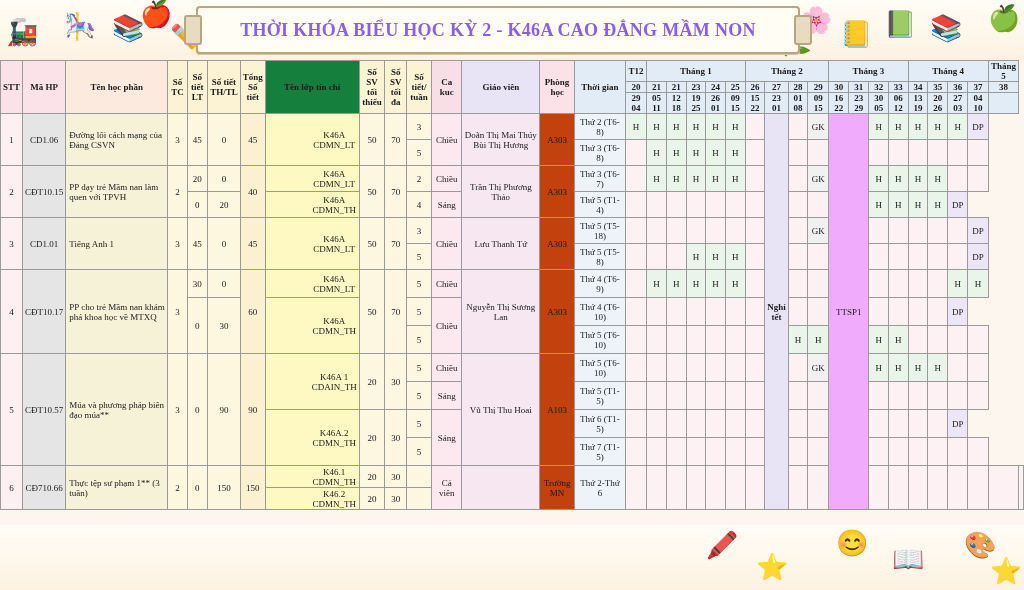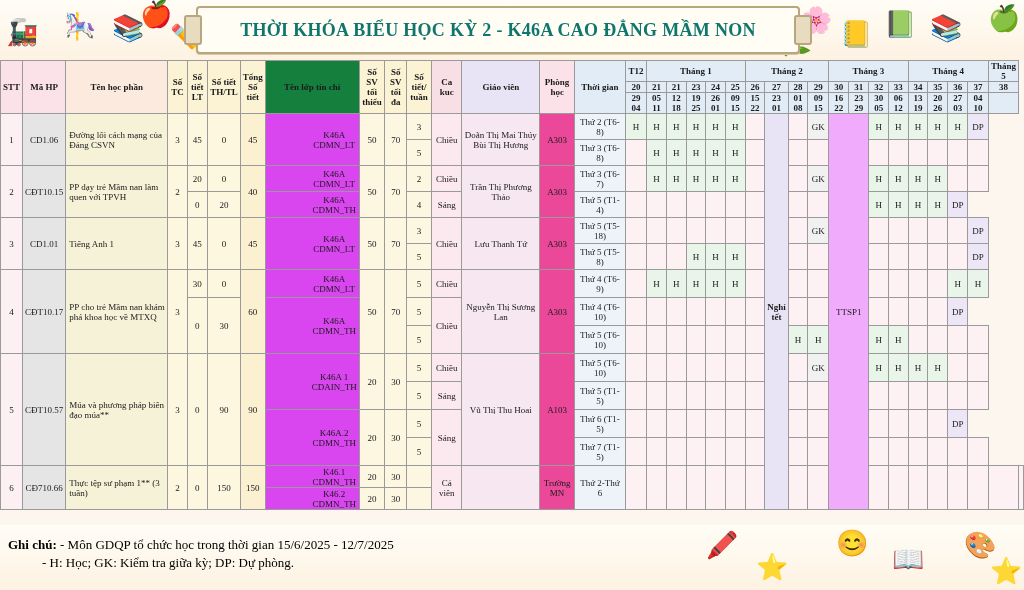--- a/index.html
+++ b/index.html
@@ -26,21 +26,21 @@
     display:flex;align-items:center;justify-content:center;
   }
   .title-wrap:before,.title-wrap:after{
     content:"";position:absolute;top:50%;width:14px;height:26px;
     transform:translateY(-50%);
     background:#e8dcc0;border:2px solid #b9a57e;border-radius:3px;
   }
   .title-wrap:before{left:-14px;}
   .title-wrap:after{right:-14px;}
   .title{
-    font-size:18px;font-weight:bold;color:#0f766e;letter-spacing:.3px;
+    font-size:18px;font-weight:bold;color:#8b5cf6;letter-spacing:.3px;
     white-space:nowrap;
   }
   
   .sheet{
     position:absolute;left:0;top:60px;width:1024px;height:465px;
   }
   table{
     border-collapse:collapse;
     table-layout:fixed;
     font-size:9px;
@@ -62,25 +62,25 @@
   .hdr-blue{background:#e2ecf7;}
   .hdr-lav{background:#e9e4f5;}
   .hdr-rose{background:#f8dfe6;}
   .c-stt{background:#fdf0f2;}
   .c-ma{background:#e5e5e5;}
   .c-ten{background:#f6f2d8;}
   .c-tc{background:#fdf7e0;}
   .c-lt{background:#fdf7e0;}
   .c-thtl{background:#fdf7e0;}
   .c-tong{background:#fbf0cf;}
-  .c-lop{background:#d946ef;padding-left:46px;}
+  .c-lop{background:#fef9c3;padding-left:46px;}
   .c-sv{background:#fdf6e1;}
   .c-ca{background:#fbe9ef;}
   .c-gv{background:#f6e7f1;}
-  .c-phong{background:#ec4899;}
+  .c-phong{background:#c2410c;}
   .c-tg{background:#eef3fa;text-align:center;}
   .cal{background:#fdf1f4;}
   .cal-h{background:#eaf5ea;}
   .cal-gk{background:#f1f1f1;}
   .cal-dp{background:#ece6f6;margin-left:37px;}
   .tet{background:#e9e4f5;font-weight:bold;}
   .ttsp{background:#f0abfc;font-weight:normal;}
   .txt-left{text-align:left;padding-left:3px;}
   
   .note{
@@ -626,20 +626,13 @@
 </div>
 
 <div class="note">
   <span class="deco" style="left:706px;top:8px;">🖍️</span>
   <span class="deco" style="left:756px;top:30px;">⭐</span>
   <span class="deco" style="left:836px;top:6px;">😊</span>
   <span class="deco" style="left:892px;top:22px;">📖</span>
   <span class="deco" style="left:964px;top:8px;">🎨</span>
   <span class="deco" style="left:990px;top:34px;">⭐</span>
 
-  <div class="note-box">
-    <div class="note-line">
-      <span class="note-label">Ghi chú:</span>
-      <span>- Môn GDQP tổ chức học trong thời gian 15/6/2025 - 12/7/2025</span>
-    </div>
-    <div class="note-line note-sub">- H: Học; GK: Kiểm tra giữa kỳ; DP: Dự phòng.</div>
-  </div>
 </div>
 
 </body></html>

